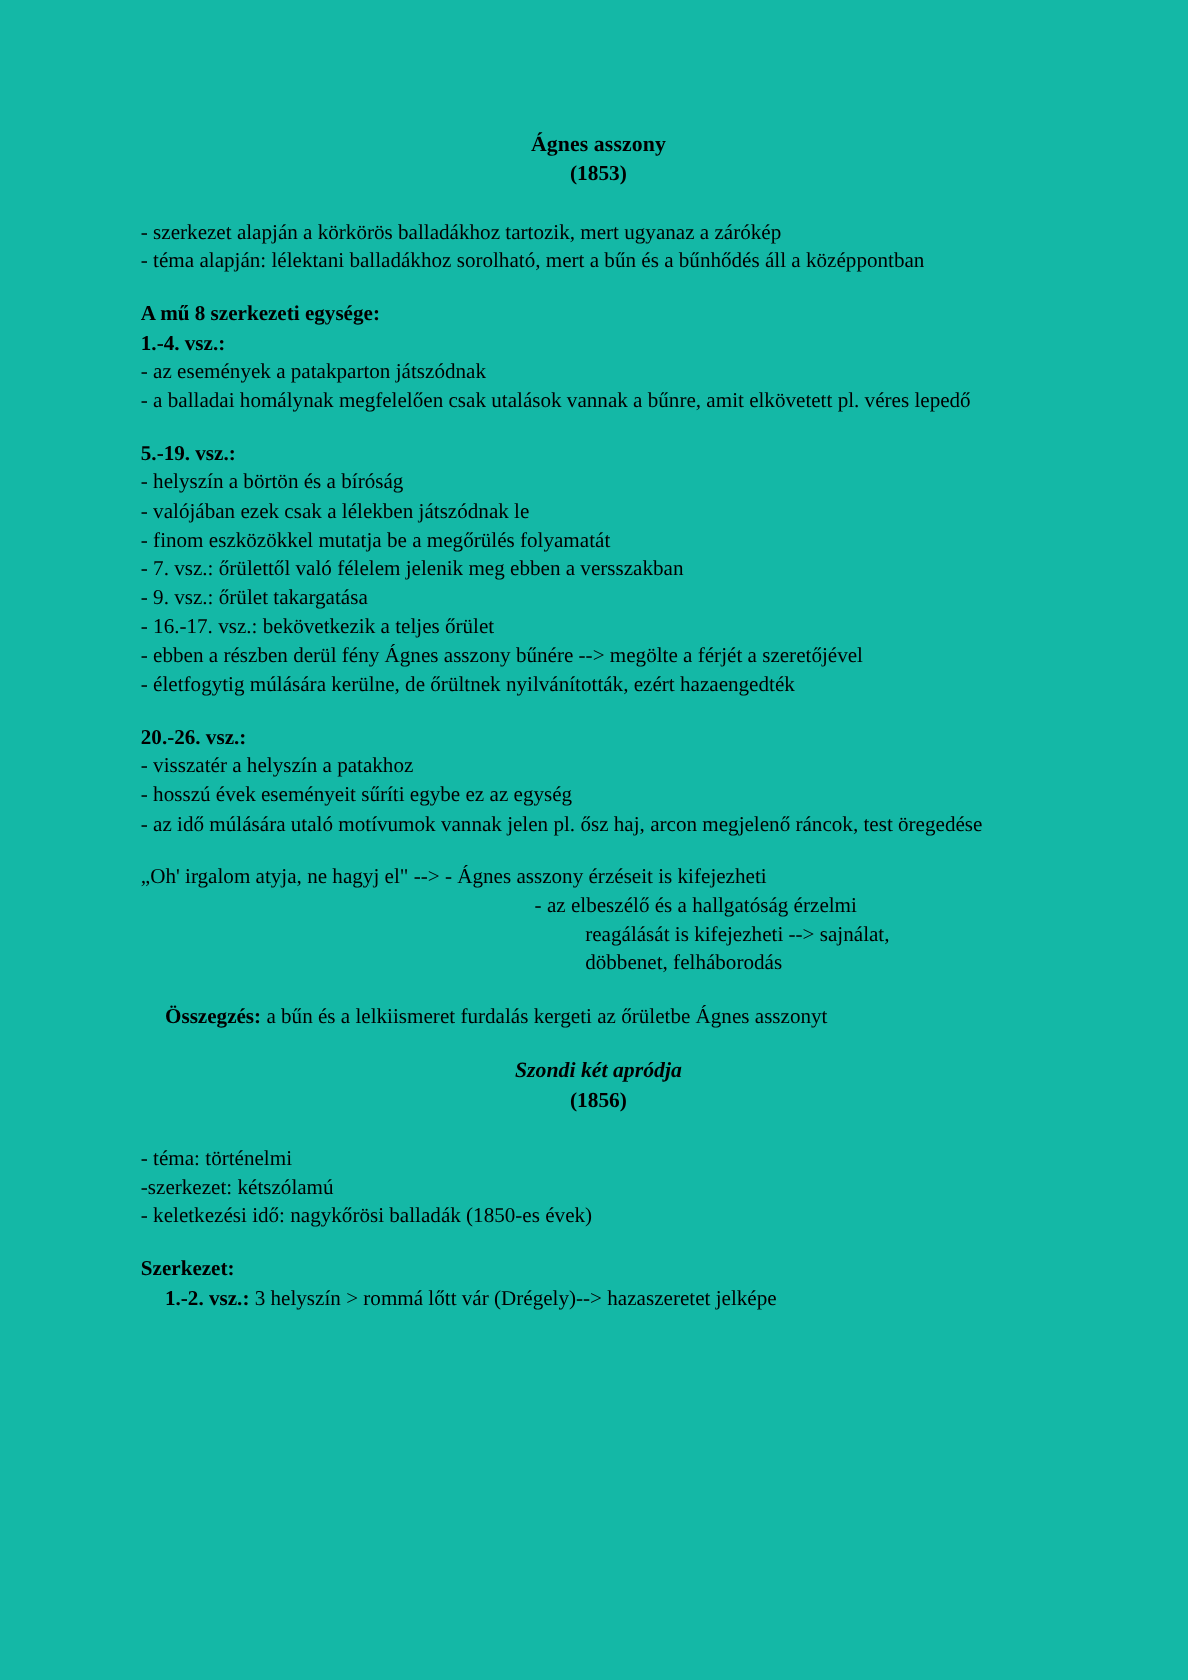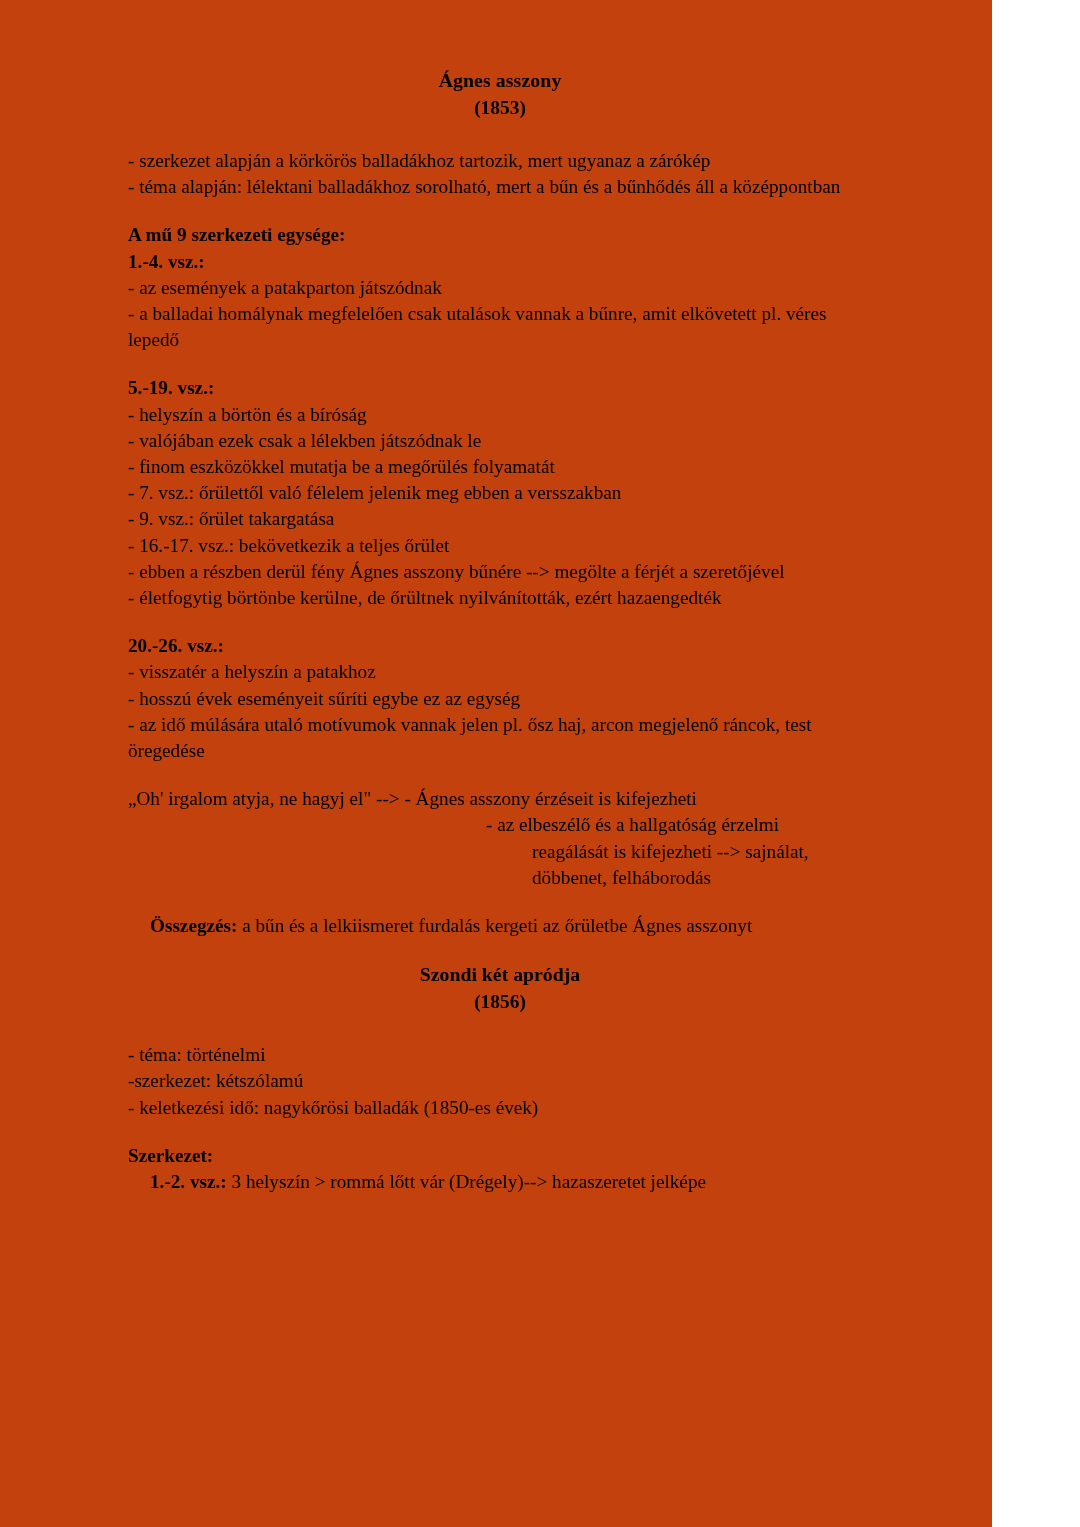--- a/index.html
+++ b/index.html
@@ -10,25 +10,25 @@
   }
   body {
     width: 1080px;
     height: 1527px;
     font-family: "Liberation Serif", "DejaVu Serif", serif;
     color: #000000;
     -webkit-font-smoothing: antialiased;
   }
   .page {
     position: relative;
-    width: 992px;
+    width: 1080px;
     height: 1527px;
     box-sizing: border-box;
-    padding: 67px 120px 0 128px;
-    background: #c2410c;
+    padding: 118px 120px 0 128px;
+    background: #14b8a6;
   }
   .doc {
     font-size: 19.2px;
     line-height: 26.2px;
   }
   .title {
     text-align: center;
     font-weight: bold;
     font-size: 19.8px;
     line-height: 27px;
@@ -52,55 +52,56 @@
     padding-left: 404px;
   }
   .section-head {
     font-weight: bold;
   }
   .title2 {
     text-align: center;
     font-weight: bold;
     font-size: 19.8px;
     line-height: 27px;
+    font-style: italic;
   }
   .inline-b { font-weight: bold; margin-left: 22px; }
 </style>
 </head>
 <body>
 
 <div class="page">
   <div class="doc">
 
     <div class="title">Ágnes asszony</div>
     <div class="title-year">(1853)</div>
 
     <div class="gap-lg"></div>
 
     <div class="line">- szerkezet alapján a körkörös balladákhoz tartozik, mert ugyanaz a zárókép</div>
     <div class="line">- téma alapján: lélektani balladákhoz sorolható, mert a bűn és a bűnhődés áll a középpontban</div>
 
     <div class="gap-md"></div>
 
-    <div class="line section-head">A mű 9 szerkezeti egysége:</div>
+    <div class="line section-head">A mű 8 szerkezeti egysége:</div>
     <div class="line section-head">1.-4. vsz.:</div>
     <div class="line">- az események a patakparton játszódnak</div>
     <div class="line">- a balladai homálynak megfelelően csak utalások vannak a bűnre, amit elkövetett pl. véres lepedő</div>
 
     <div class="gap-md"></div>
 
     <div class="line section-head">5.-19. vsz.:</div>
     <div class="line">- helyszín a börtön és a bíróság</div>
     <div class="line">- valójában ezek csak a lélekben játszódnak le</div>
     <div class="line">- finom eszközökkel mutatja be a megőrülés folyamatát</div>
     <div class="line">- 7. vsz.: őrülettől való félelem jelenik meg ebben a versszakban</div>
     <div class="line">- 9. vsz.: őrület takargatása</div>
     <div class="line">- 16.-17. vsz.: bekövetkezik a teljes őrület</div>
     <div class="line">- ebben a részben derül fény Ágnes asszony bűnére --&gt; megölte a férjét a szeretőjével</div>
-    <div class="line">- életfogytig börtönbe kerülne, de őrültnek nyilvánították, ezért hazaengedték</div>
+    <div class="line">- életfogytig múlására kerülne, de őrültnek nyilvánították, ezért hazaengedték</div>
 
     <div class="gap-md"></div>
 
     <div class="line section-head">20.-26. vsz.:</div>
     <div class="line">- visszatér a helyszín a patakhoz</div>
     <div class="line">- hosszú évek eseményeit sűríti egybe ez az egység</div>
     <div class="line">- az idő múlására utaló motívumok vannak jelen pl. ősz haj, arcon megjelenő ráncok, test öregedése</div>
 
     <div class="gap-md"></div>
 

